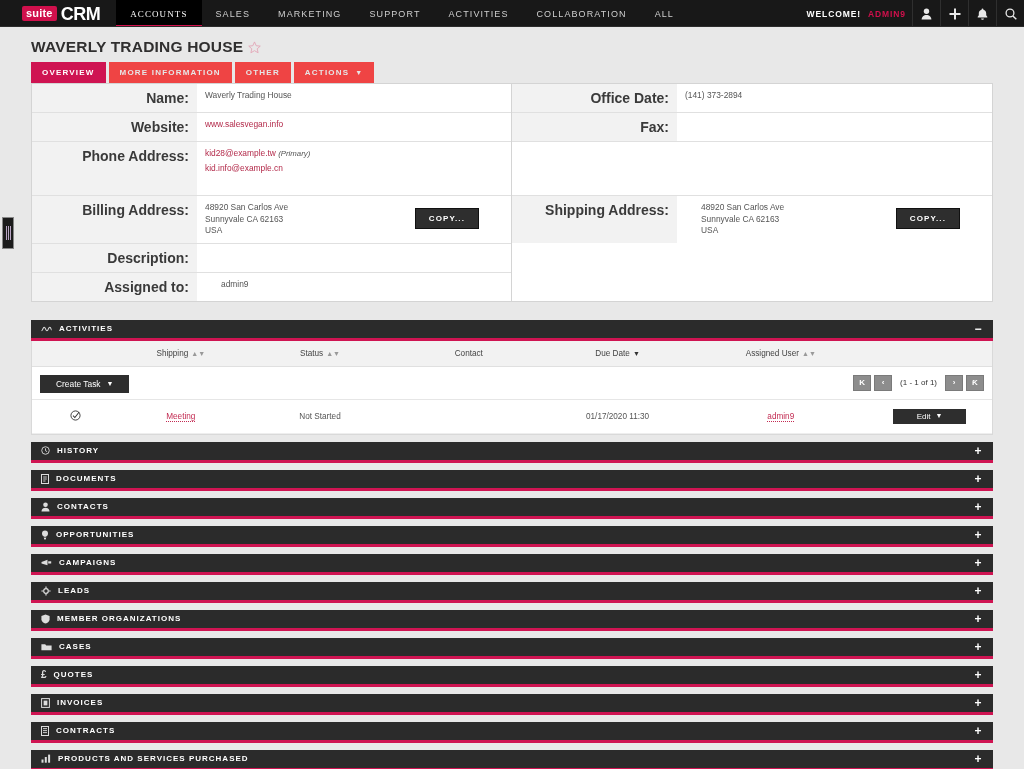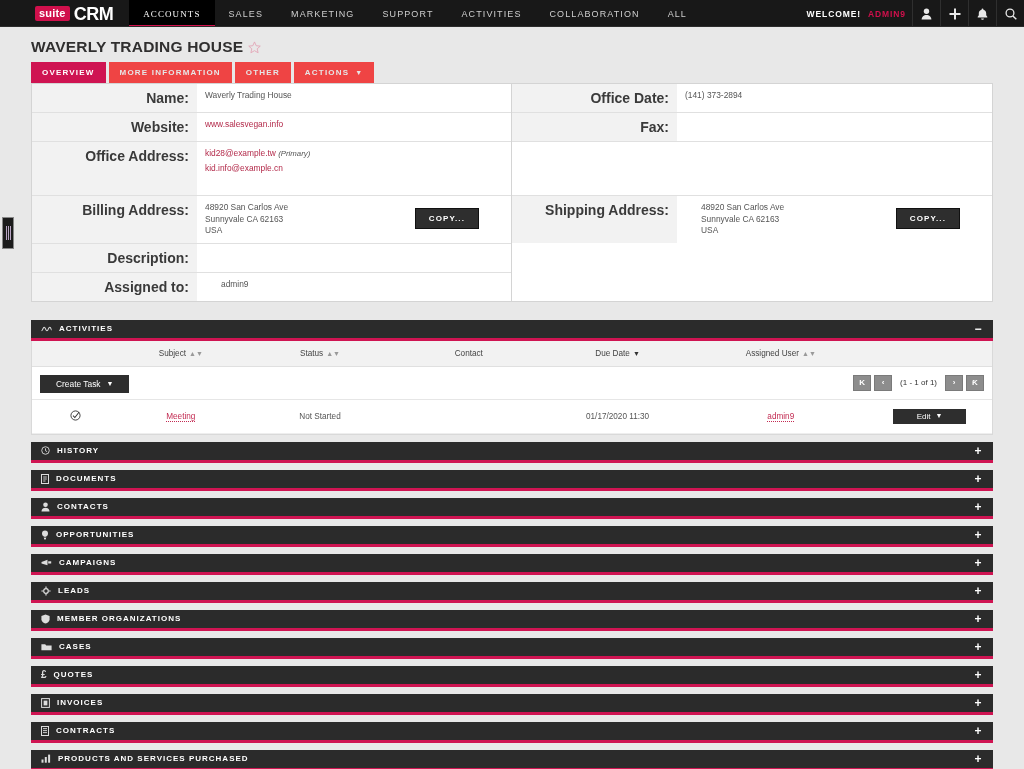--- a/index.html
+++ b/index.html
@@ -18,22 +18,21 @@
     display: flex;
     align-items: stretch;
     position: relative;
   }
   #topnav::after{
     content:""; position:absolute; left:0; right:0; bottom:0; height:1px;
     background:#2c2c2c;
   }
   .logo-wrap {
     display: flex; align-items: center;
-    padding: 0 16px 0 6px;
-    margin-left: 29px;
+    padding: 0 16px 0 22px;
   }
   .logo-suite {
     background: #d0104c;
     color: #fff;
     font-size: 11px;
     font-weight: bold;
     padding: 1px 4px 2px 4px;
     border-radius: 2px;
     letter-spacing: .2px;
     line-height: 12px;
@@ -351,21 +350,21 @@
       </div>
 
       <div class="drow">
         <div class="dlabel">Website:</div>
         <div class="dval">
           <a href="#">www.salesvegan.info</a>
         </div>
       </div>
 
       <div class="drow row-tall">
-        <div class="dlabel">Office Address:</div>
+        <div class="dlabel">Phone Address:</div>
         <div class="dval">
           <div class="email-line">
             <a href="#">kid28@example.tw</a>
             <span class="primary-tag">(Primary)</span>
           </div>
           <div class="email-line">
             <a href="#">kid.info@example.cn</a>
           </div>
         </div>
       </div>
@@ -428,21 +427,21 @@
       </span>
       <span class="panel-title">ACTIVITIES</span>
       <span class="panel-toggle">−</span>
     </div>
     <div class="panel-body">
       <table class="act-table">
         <thead>
           <tr>
             <th style="width:9%"></th>
             <th style="width:13%">
-              <span>Subject</span><span class="sort-ic">▲▼</span>
+              <span>Shipping</span><span class="sort-ic">▲▼</span>
             </th>
             <th style="width:16%">
               <span>Status</span><span class="sort-ic">▲▼</span>
             </th>
             <th style="width:15%">Contact</th>
             <th style="width:16%">
               <span>Due Date</span><span class="sort-ic active">▼</span>
             </th>
             <th style="width:18%">
               <span>Assigned User</span><span class="sort-ic">▲▼</span>

